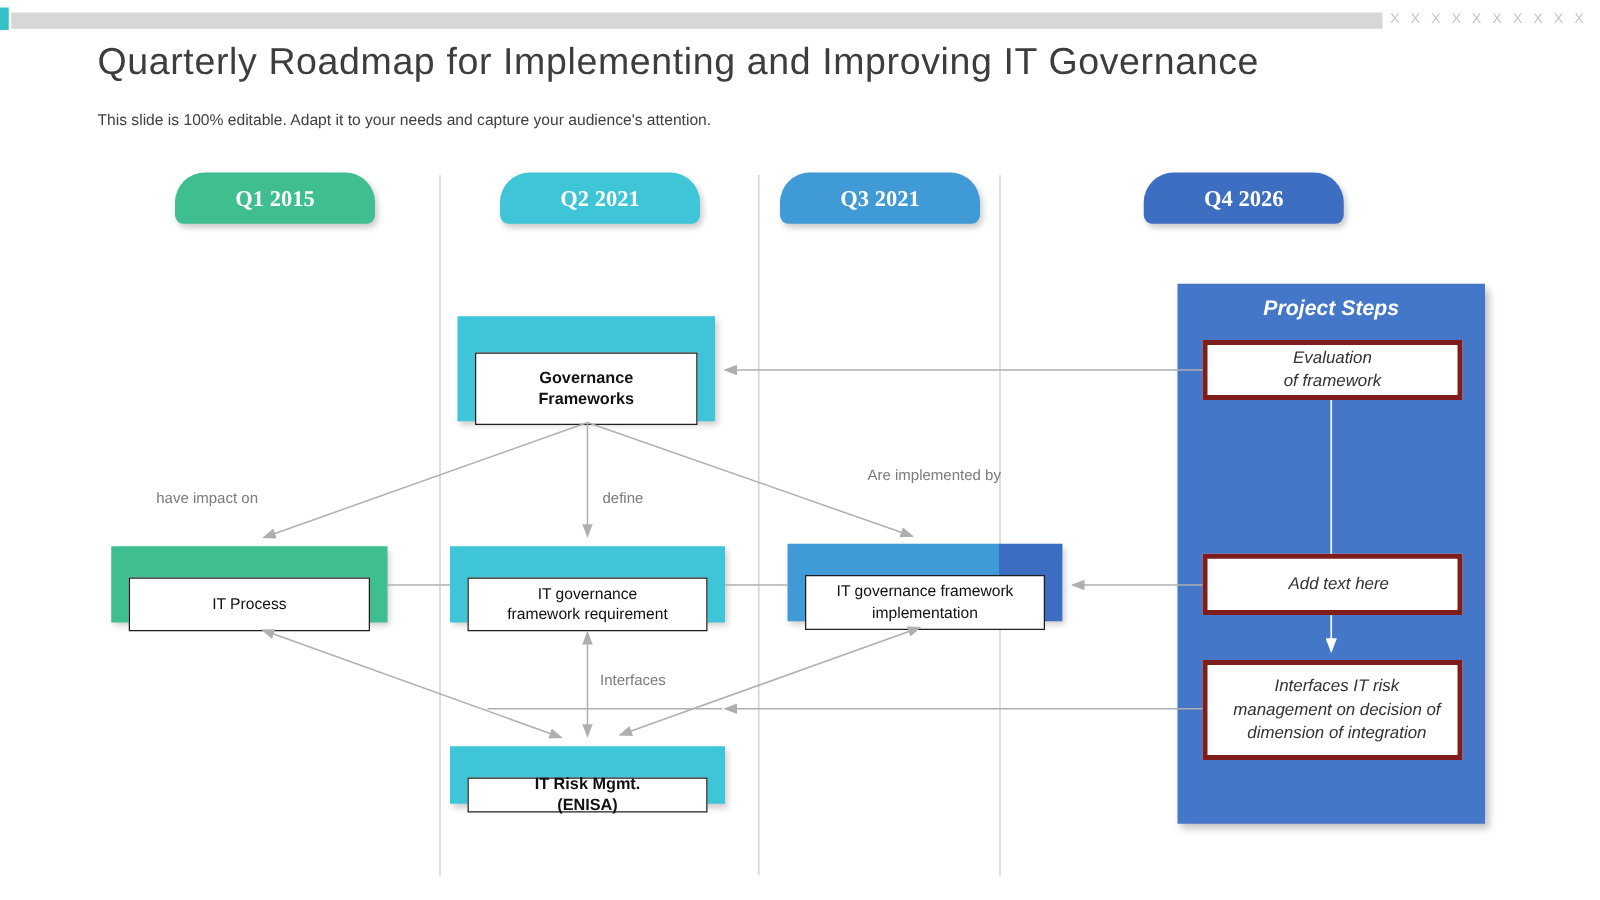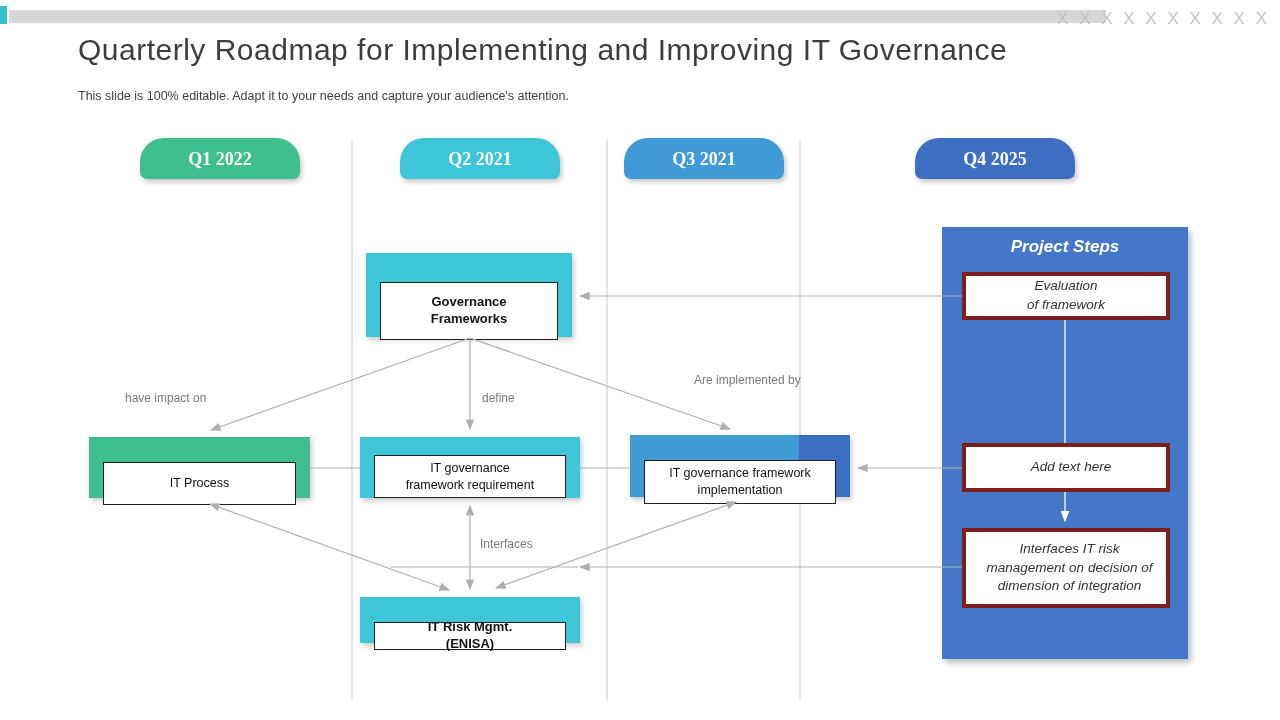--- a/index.html
+++ b/index.html
@@ -5,21 +5,21 @@
   * { margin:0; padding:0; box-sizing:border-box; }
   html,body { background:#fff; }
   .slide {
     position:relative; width:1280px; height:720px; background:#ffffff;
     font-family:"Liberation Sans", sans-serif; overflow:hidden;
   }
 
   
   .top-accent { position:absolute; left:0; top:6px; width:7px; height:18px; background:#35c0c9; }
   .top-bar { position:absolute; left:9px; top:10px; width:1097px; height:13px; background:#d7d7d7; }
-  .x-row { position:absolute; right:10px; top:9px; font-size:17px; color:#c3c3c3; letter-spacing:3px; }
+  .x-row { position:absolute; right:10px; top:9px; font-size:11px; color:#c3c3c3; letter-spacing:3px; }
 
   .title { position:absolute; left:78px; top:33px; width:1130px; font-size:30px; color:#3d3d3d; letter-spacing:0.5px; }
   .subtitle { position:absolute; left:78px; top:89px; font-size:12.5px; color:#404040; }
 
   
   .grid-layer, .connector-layer { position:absolute; left:0; top:0; width:1280px; height:720px; pointer-events:none; }
   .grid-layer { z-index:1; } .connector-layer { z-index:6; }
   .shape { z-index:3; }
 
   
@@ -40,21 +40,21 @@
     box-shadow:2px 3px 5px rgba(0,0,0,0.2);
   }
   .frame .inner {
     background:#fff; border:1.5px solid #1e1e1e; width:calc(100% - 28px); height:calc(100% - 18px);
     display:flex; align-items:center; justify-content:center; text-align:center;
     font-size:12.5px; color:#111; white-space:pre-line; line-height:1.3;margin-top:31px;
   }
   .frame-governance { left:366px; top:253px; width:206px; height:84px; background:#3ec6d8; }
   .frame-governance .inner { font-weight:bold; font-size:13px; width:calc(100% - 28px); height:calc(100% - 26px); }
   .frame-itprocess { left:89px; top:437px; width:221px; height:61px; background:#3fbf8f; }
-  .frame-requirement { left:360px; top:437px; width:220px; height:61px; background:#3ec6d8;align-items:flex-end; }
+  .frame-requirement { left:360px; top:437px; width:220px; height:61px; background:#3ec6d8; }
   .frame-implementation { left:630px; top:435px; width:220px; height:62px;
     background:linear-gradient(to right, #3f9ad6 0%, #3f9ad6 77%, #3b6dc0 77%, #3b6dc0 100%); }
   .frame-risk { left:360px; top:597px; width:220px; height:46px; background:#3ec6d8; }
   .frame-risk .inner { font-weight:bold; font-size:13px; }
 
   
   .panel { position:absolute; left:942px; top:227px; width:246px; height:432px; background:#4577c8;
     z-index:4; box-shadow:3px 4px 6px rgba(0,0,0,0.25);font-style:italic; }
   .panel-title { position:absolute; top:10px; width:100%; text-align:center; color:#fff; font-weight:bold; font-size:17px; }
   .step {
@@ -84,24 +84,24 @@
 
   <div class="title">Quarterly Roadmap for Implementing and Improving IT Governance</div>
   <div class="subtitle">This slide is 100% editable. Adapt it to your needs and capture your audience's attention.</div>
 
   <svg class="grid-layer" width="1280" height="720">
     <line x1="352" y1="140" x2="352" y2="700" stroke="#dbdbdb" stroke-width="1.5"></line>
     <line x1="607" y1="140" x2="607" y2="700" stroke="#dbdbdb" stroke-width="1.5"></line>
     <line x1="800" y1="140" x2="800" y2="700" stroke="#dbdbdb" stroke-width="1.5"></line>
   </svg>
 
-  <div class="tab tab-q1">Q1 2022</div>
+  <div class="tab tab-q1">Q1 2015</div>
   <div class="tab tab-q2">Q2 2021</div>
   <div class="tab tab-q3">Q3 2021</div>
-  <div class="tab tab-q4">Q4 2025</div>
+  <div class="tab tab-q4">Q4 2026</div>
 
   <div class="frame frame-governance shape">
     <div class="inner">Governance
 Frameworks</div>
   </div>
   <div class="frame frame-itprocess shape">
     <div class="inner">IT Process</div>
   </div>
   <div class="frame frame-requirement shape">
     <div class="inner">IT governance

